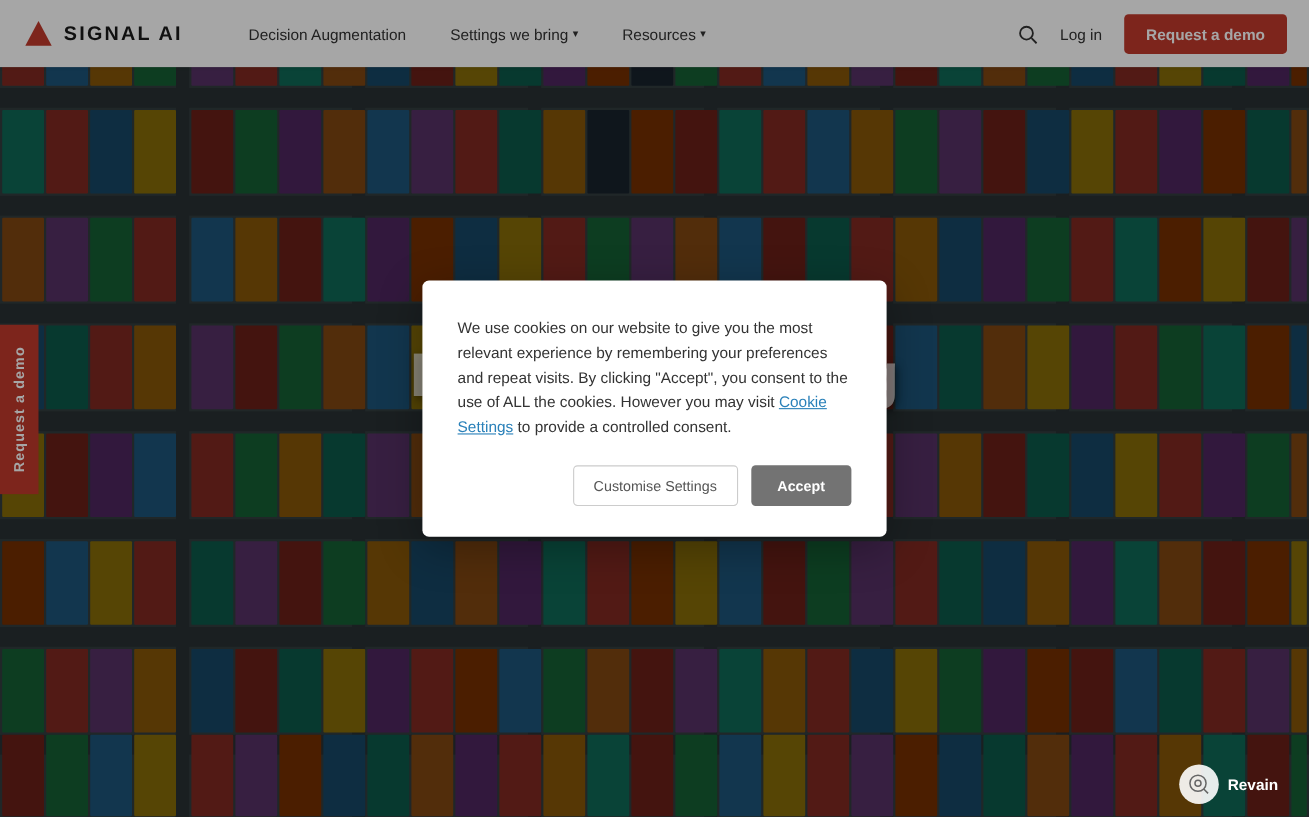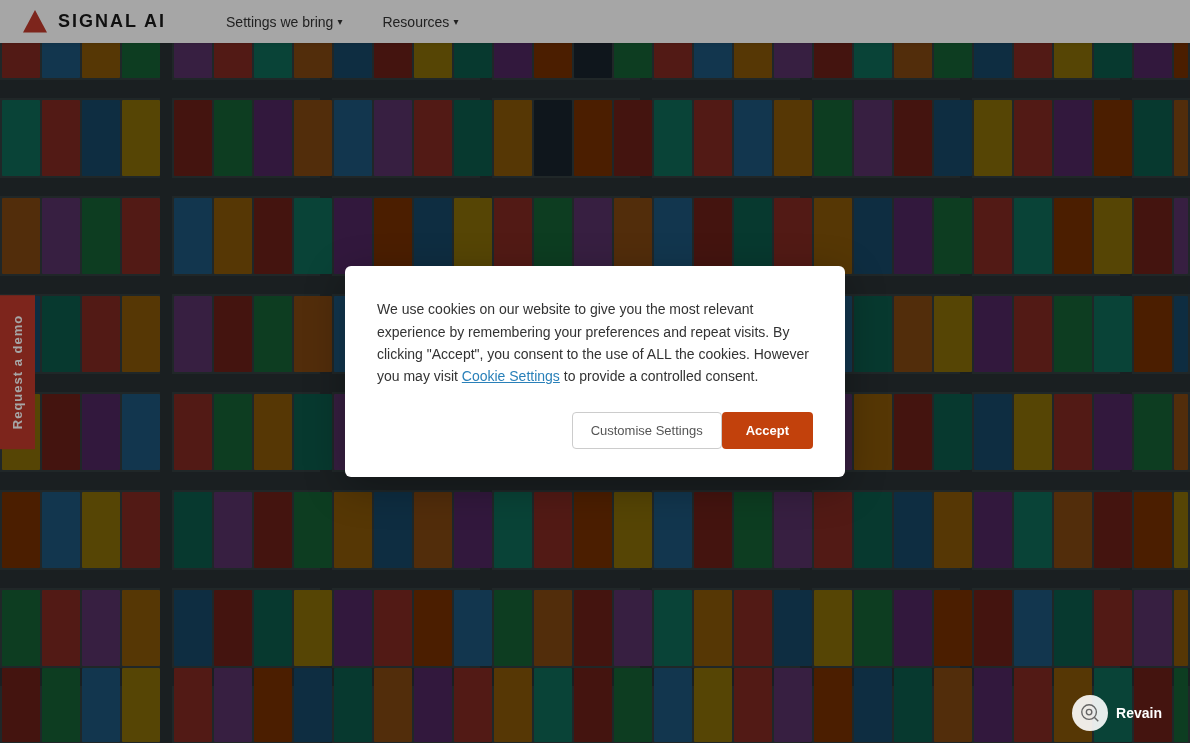--- a/index.html
+++ b/index.html
@@ -3,21 +3,21 @@
   <meta charset="utf-8">
   <style>
     * { margin: 0; padding: 0; box-sizing: border-box; }
     body { font-family: -apple-system, BlinkMacSystemFont, 'Segoe UI', Arial, sans-serif; width: 1190px; height: 743px; overflow: hidden; position: relative; }
 
     
     nav {
       position: absolute; top: 0; left: 0; right: 0; z-index: 100;
       background: #fff;
       display: flex; align-items: center;
-      height: 43px;
+      height: 61px;
       padding: 0 20px;
       box-shadow: 0 1px 3px rgba(0,0,0,0.1);
     }
     .nav-logo {
       display: flex; align-items: center; gap: 8px;
       margin-right: 40px;
     }
     .logo-triangle {
       width: 30px; height: 30px;
     }
@@ -93,43 +93,43 @@
       background: rgba(0,0,0,0.35);
       z-index: 200;
       display: flex; align-items: center; justify-content: center;
     }
 
     
     .cookie-modal {
       background: #fff;
       border-radius: 6px;
       padding: 32px 32px 28px;
-      width: 500px;
+      width: 422px;
       max-width: 90%;
       z-index: 300;
       box-shadow: 0 10px 40px rgba(0,0,0,0.3);
     }
     .cookie-modal p {
       font-size: 14px; line-height: 1.6; color: #333; margin-bottom: 24px;
     }
     .cookie-modal .cookie-link {
       color: #2980b9; text-decoration: underline; cursor: pointer;
     }
     .cookie-buttons {
-      display: flex; justify-content: flex-end;
+      display: flex; gap: 12px; justify-content: flex-end;
     }
     .btn-customise {
       background: #fff; color: #555;
       border: 1px solid #ccc;
       border-radius: 4px;
       padding: 10px 18px;
       font-size: 13px; cursor: pointer;
     }
     .btn-accept {
-      background: #c2410c; color: #fff;
+      background: #737373; color: #fff;
       border: none; border-radius: 4px;
       padding: 10px 24px;
       font-size: 13px; font-weight: 600; cursor: pointer;
     }
 
     
     .revain-watermark {
       position: absolute; bottom: 12px; right: 28px;
       z-index: 400;
       display: flex; align-items: center; gap: 8px;
@@ -154,30 +154,43 @@
 
 <nav>
   <div class="nav-logo">
     <svg class="logo-triangle" viewBox="0 0 40 40">
       <polygon points="20,4 36,34 4,34" fill="#c0392b"></polygon>
     </svg>
     <span class="logo-text">SIGNAL AI</span>
   </div>
 
   <div class="nav-links">
+    <a class="nav-link">
+      <span>Decision Augmentation</span>
+    </a>
     <a class="nav-link">
       <span>Settings we bring</span>
       <span class="chevron">▾</span>
     </a>
     <a class="nav-link">
       <span>Resources</span>
       <span class="chevron">▾</span>
     </a>
   </div>
 
+  <div class="nav-right">
+    <button class="search-icon-btn">
+      <svg width="20" height="20" viewBox="0 0 24 24" fill="none" stroke="currentColor" stroke-width="2">
+        <circle cx="11" cy="11" r="7"></circle>
+        <line x1="16.5" y1="16.5" x2="22" y2="22"></line>
+      </svg>
+    </button>
+    <a class="login-link">Log in</a>
+    <button class="request-demo-btn">Request a demo</button>
+  </div>
 </nav>
 
 <div class="hero">
 
   <svg class="port-art" viewBox="0 0 1190 743" xmlns="http://www.w3.org/2000/svg">
 
     <rect width="1190" height="743" fill="#4a5a5e"></rect>
 
     <rect x="0" y="0" width="1190" height="743" fill="#5c6e72"></rect>
 

